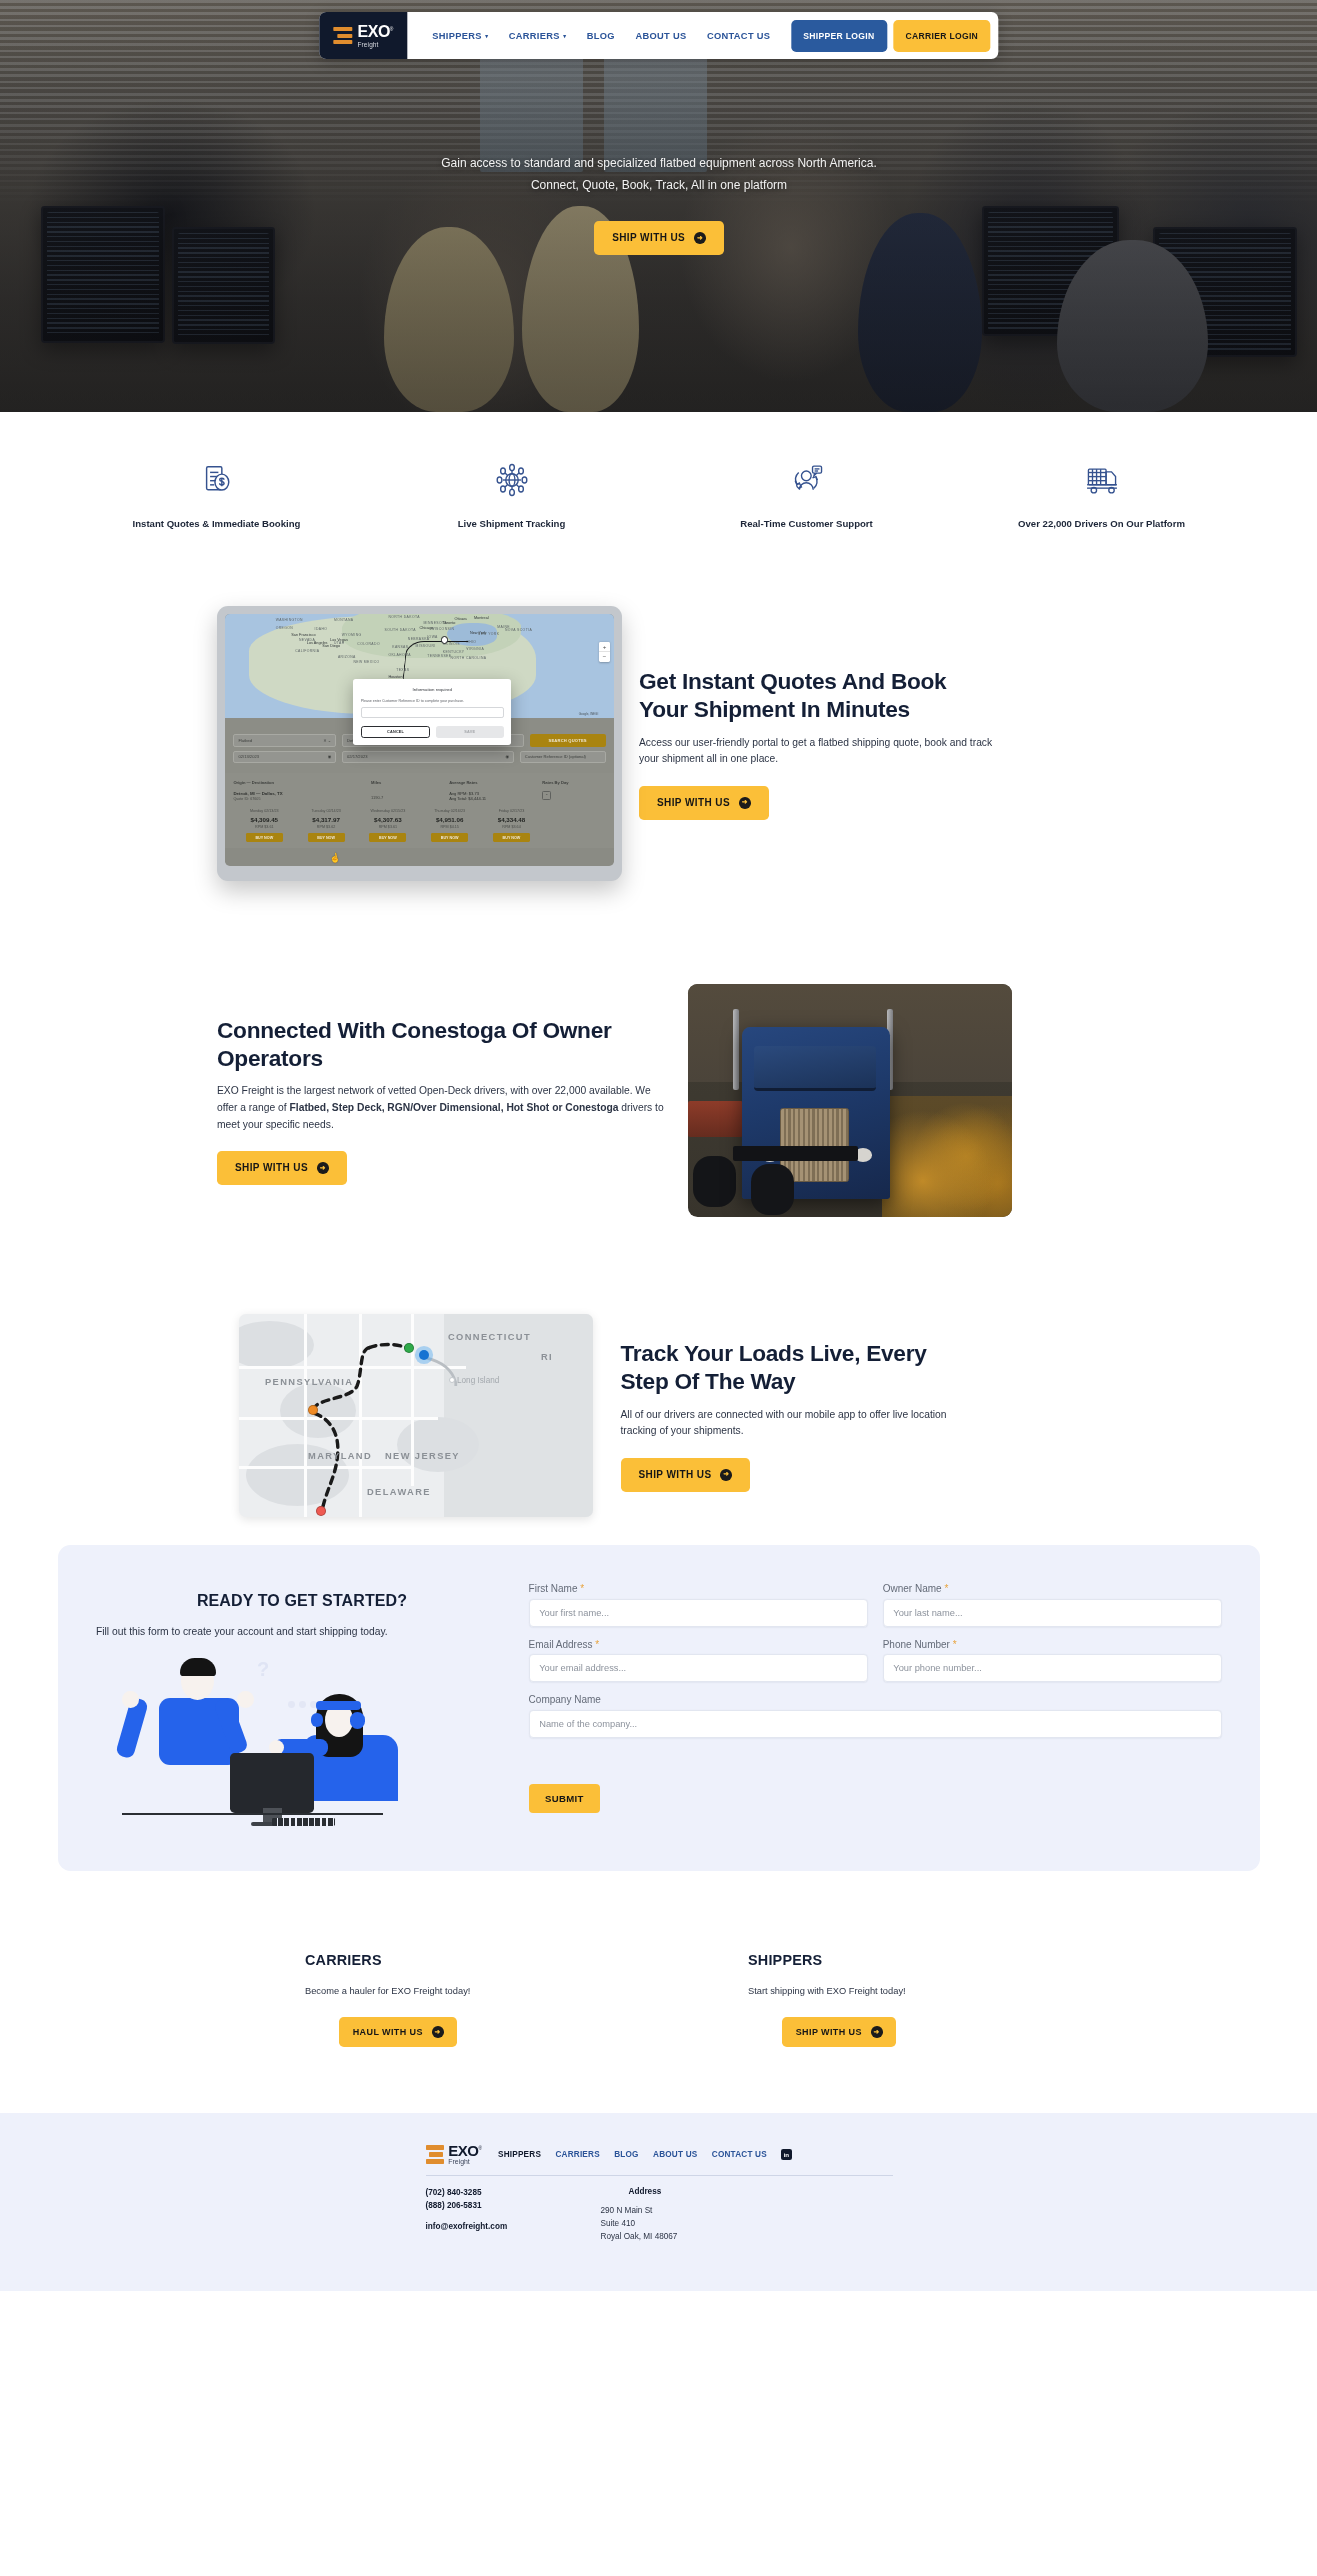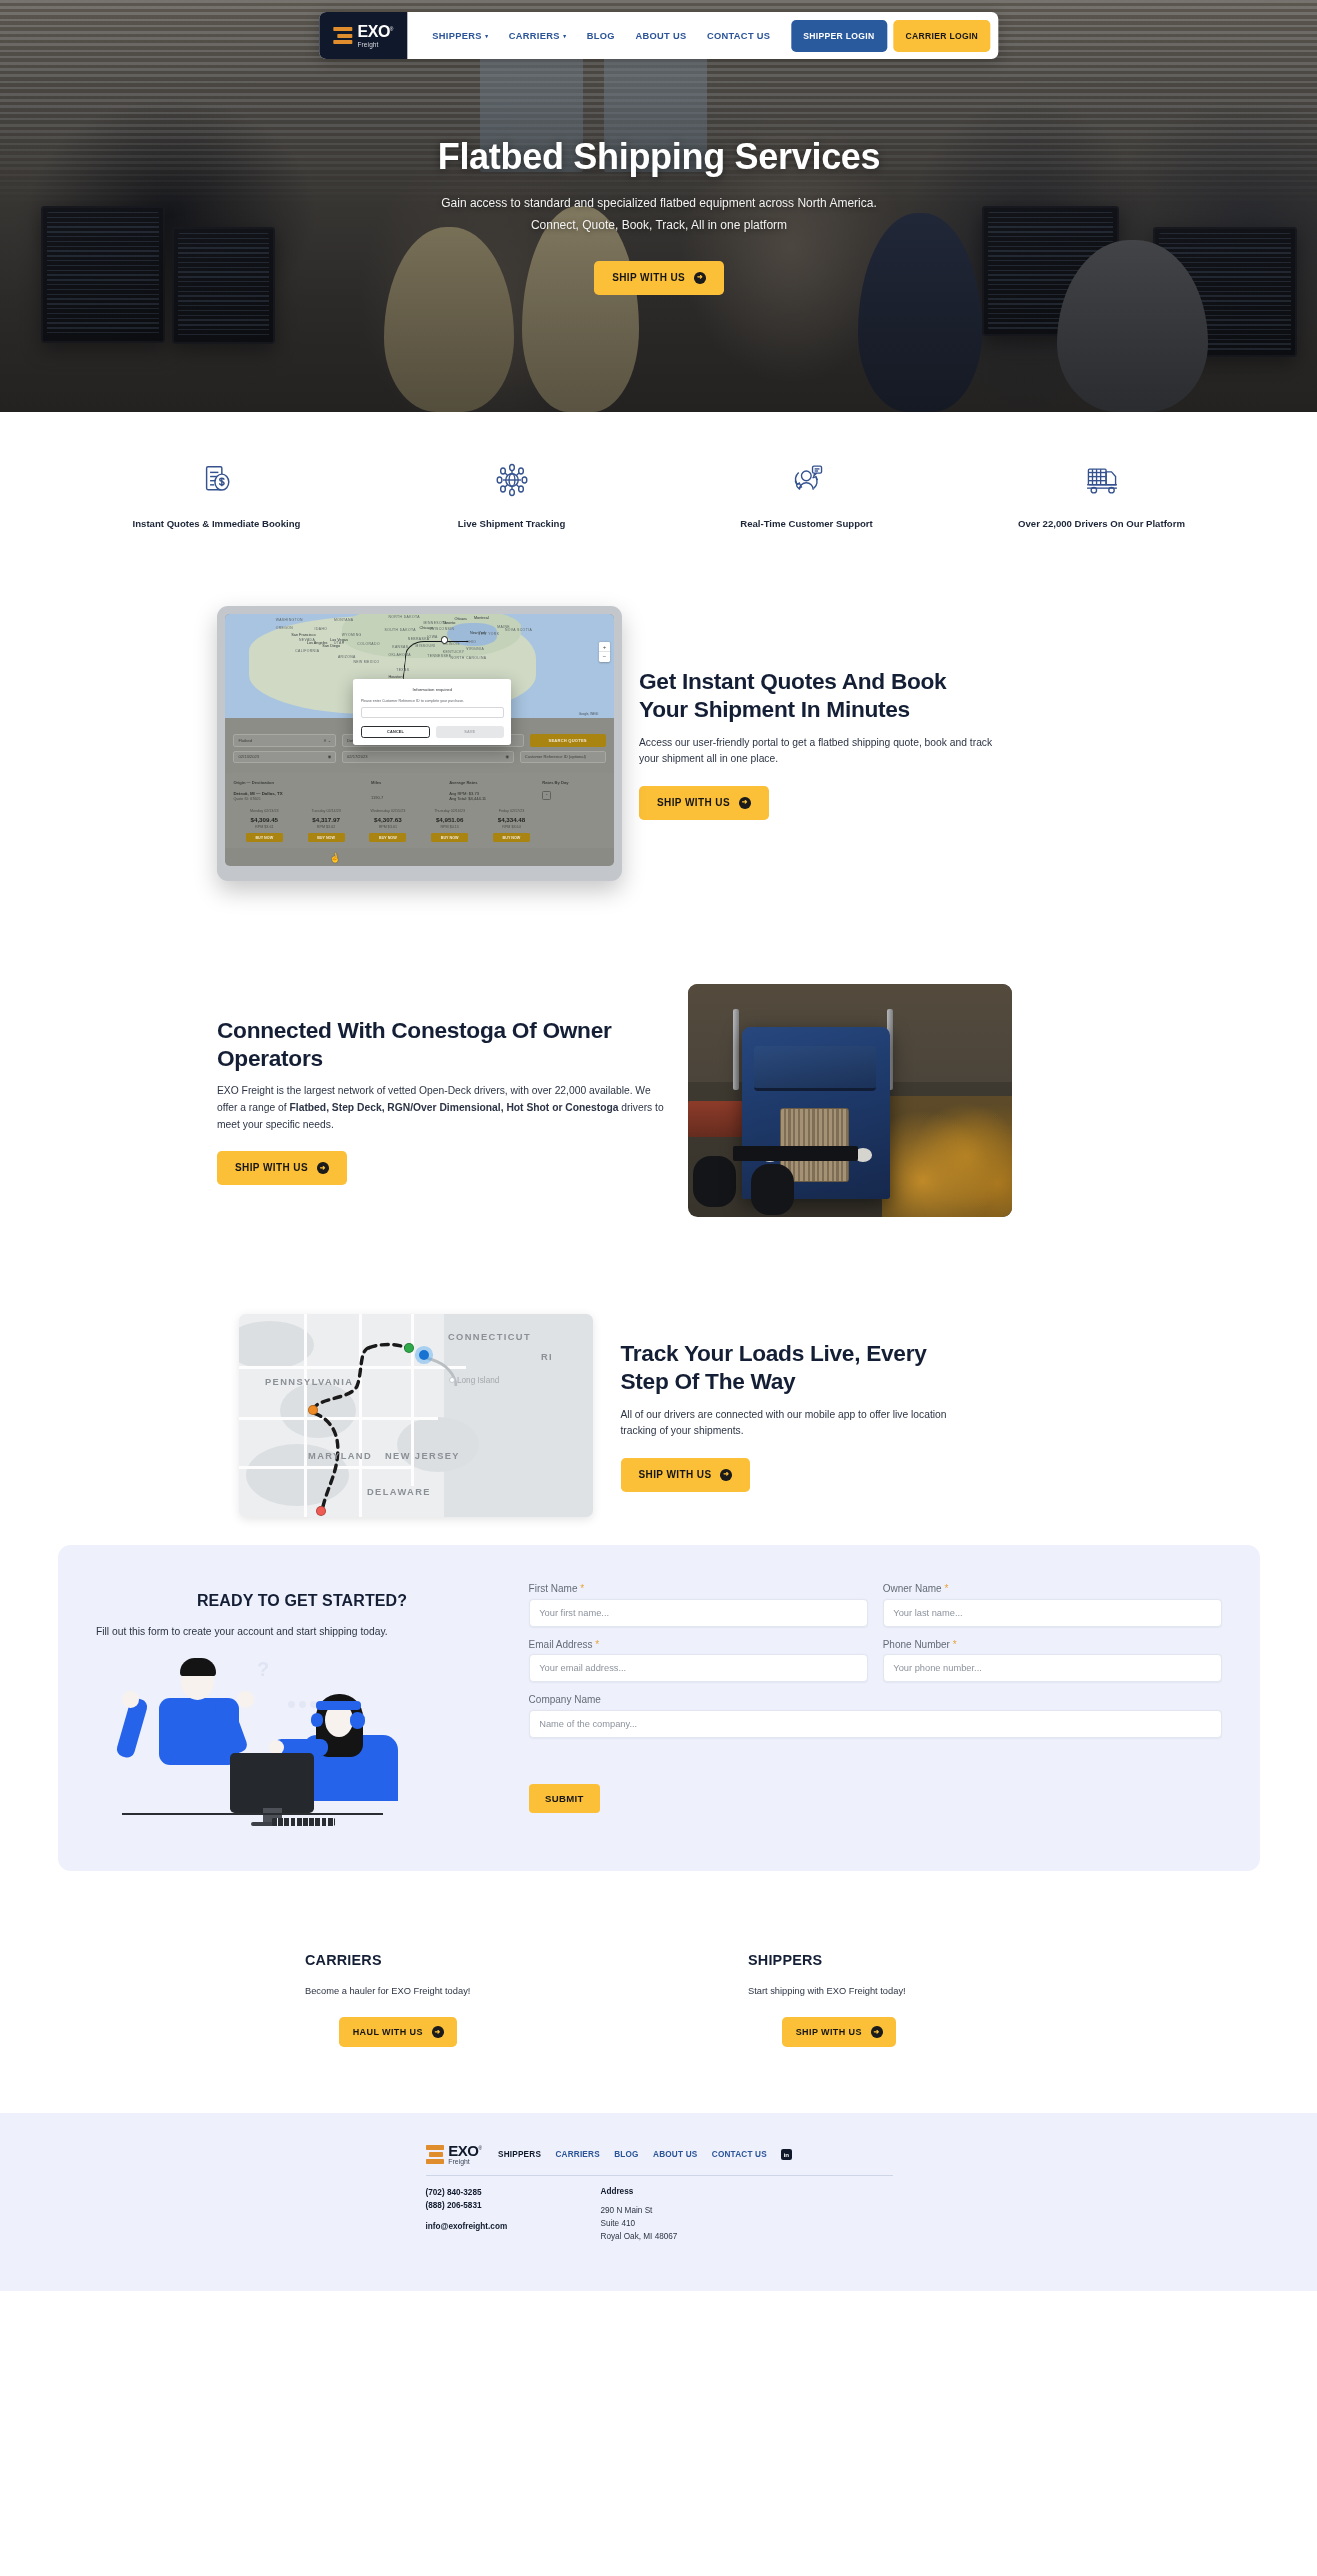--- a/index.html
+++ b/index.html
@@ -247,21 +247,21 @@
   .foot-links{display:flex;align-items:center;gap:14.4px;}
   .foot-link{font-size:8.2px;font-weight:700;color:#2a5398;letter-spacing:0.2px;cursor:pointer;white-space:nowrap;}
   .foot-link.active{color:#10192c;}
   .li-icon{width:10.3px;height:10.3px;border-radius:2.1px;background:#10192c;color:#fff;font-size:6.2px;
     font-weight:700;display:flex;align-items:center;justify-content:center;cursor:pointer;}
   .foot-hr{height:0.7px;background:#ced5e6;}
   .foot-bot{display:flex;padding-top:11px;gap:45px;}
   .fb-l{width:130px;}
   .fb-l div{font-size:8.2px;font-weight:700;color:#10192c;line-height:1.55;}
   .fb-l .mail{margin-top:9px;}
-  .fb-r .ah{font-size:8.2px;font-weight:700;color:#10192c;margin-bottom:7.6px;}
+  .fb-r .ah{font-size:8.2px;font-weight:700;color:#10192c;margin-bottom:7.6px;margin-left:28px;}
   .fb-r .al{font-size:8.2px;color:#2c3445;line-height:1.62;}
 </style>
 </head>
 <body>
 
 <div class="page">
 
   <section class="hero">
     <div class="hero-bg"></div>
     <div class="hero-blinds"></div>
@@ -312,21 +312,20 @@
         <div class="nav-link">ABOUT US</div>
         <div class="nav-link">CONTACT US</div>
       </div>
       <div class="nav-btns">
         <button class="nav-btn blue">SHIPPER LOGIN</button>
         <button class="nav-btn yellow">CARRIER LOGIN</button>
       </div>
     </nav>
 
     <div class="hero-inner">
-      <h1 class="hero-h1">Flatbed Shipping Services</h1>
       <div class="hero-sub">
         <div>Gain access to standard and specialized flatbed equipment across North America.</div>
         <div>Connect, Quote, Book, Track, All in one platform</div>
       </div>
       <div class="hero-cta">
         <button class="btn-y">
           <span>SHIP WITH US</span>
           <span class="arr">➜</span>
         </button>
       </div>

